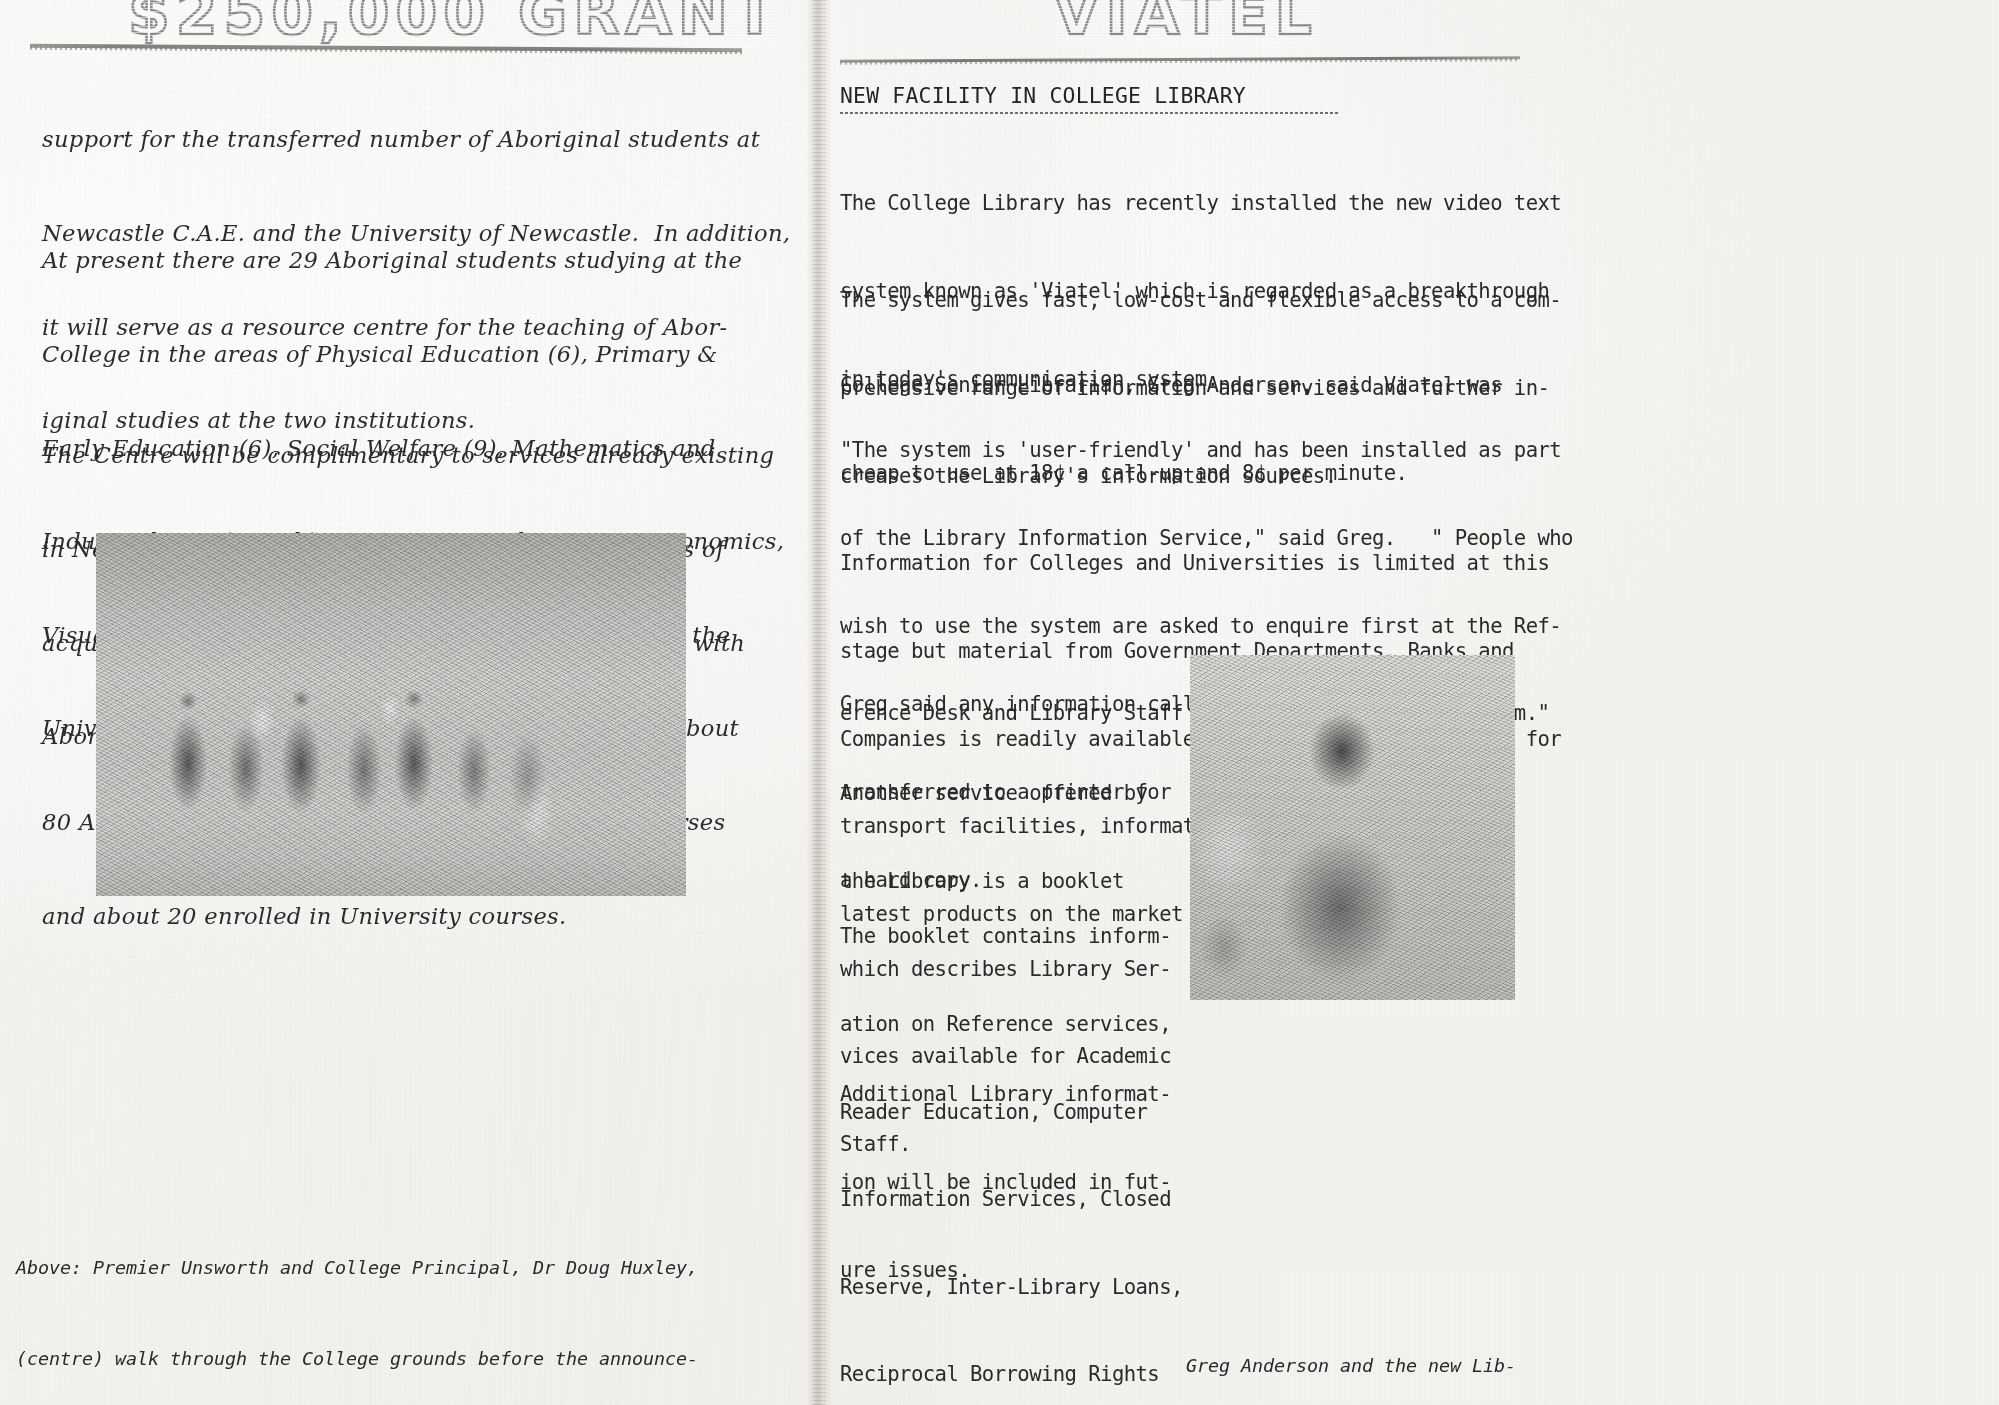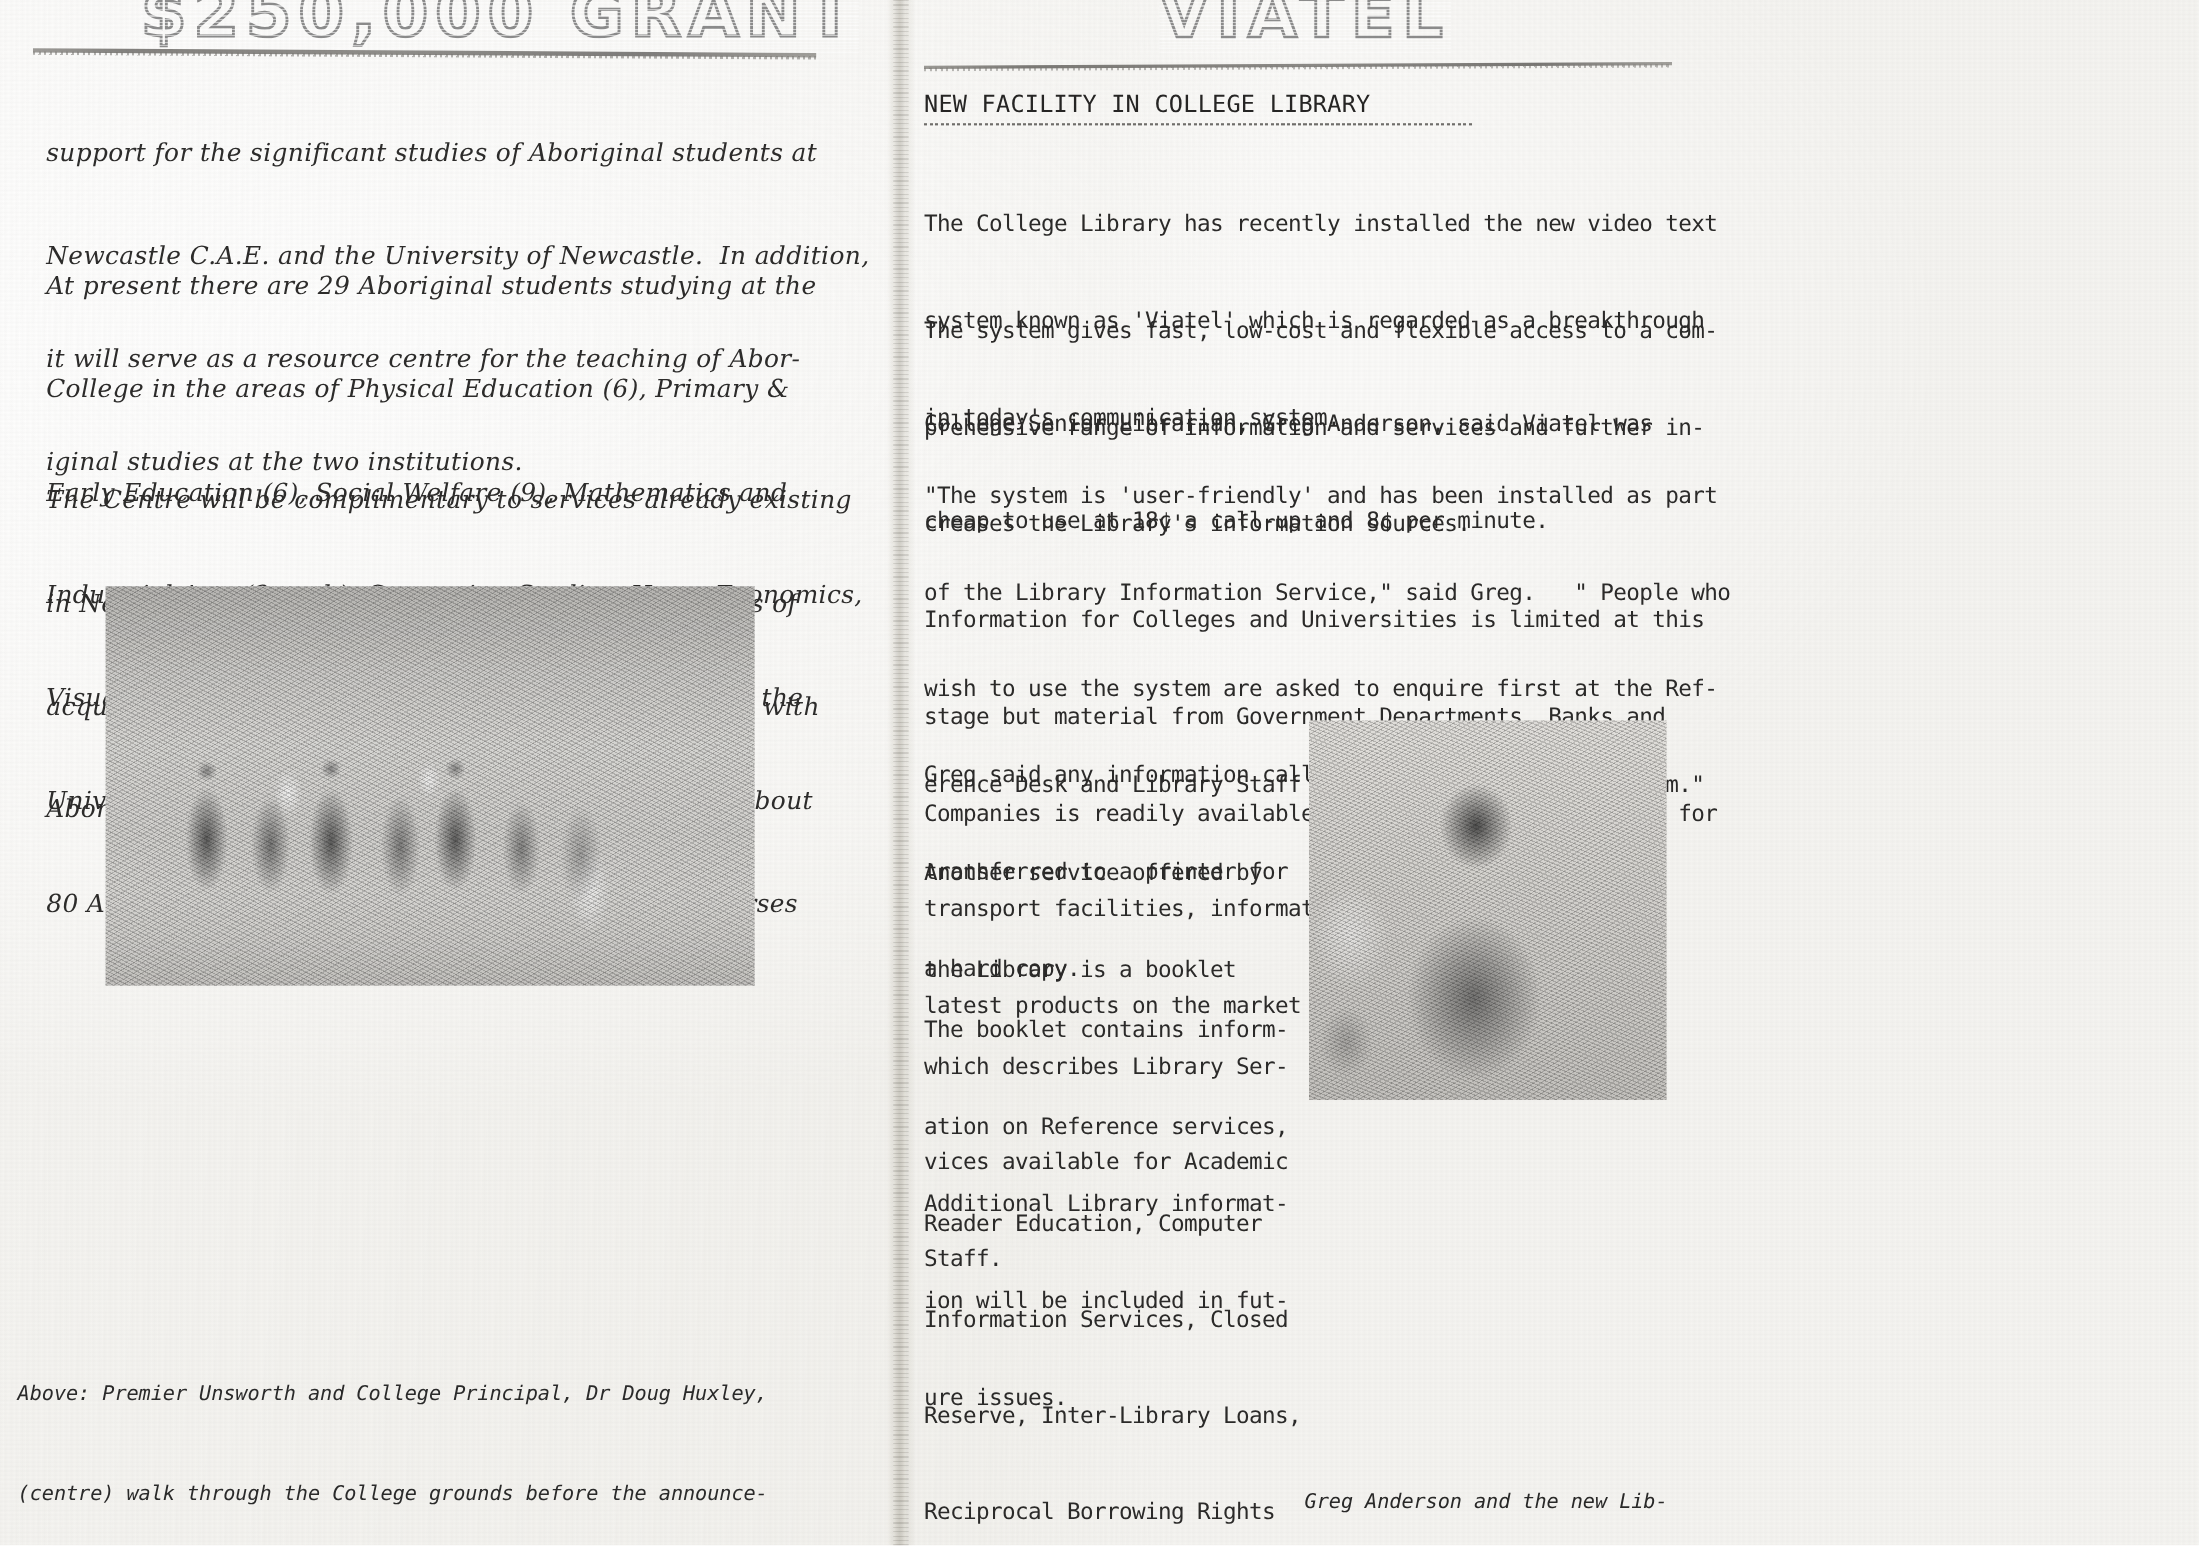--- a/index.html
+++ b/index.html
@@ -248,34 +248,35 @@
 <body>
 
 <div id="left-page">
 
   <div id="grant-head" class="display-head">$250,000 GRANT</div>
 
   <div id="grant-rule"></div>
   <div id="grant-rule-fuzz"></div>
 
   <div id="l-p1" class="script">
-    <span class="ln">support for the significant studies of Aboriginal students at</span>
+    <span class="ln">support for the transferred number of Aboriginal students at</span>
     <span class="ln">Newcastle C.A.E. and the University of Newcastle.  In addition,</span>
     <span class="ln">it will serve as a resource centre for the teaching of Abor-</span>
     <span class="ln">iginal studies at the two institutions.</span>
   </div>
 
   <div id="l-p2" class="script">
     <span class="ln">At present there are 29 Aboriginal students studying at the</span>
     <span class="ln">College in the areas of Physical Education (6), Primary &amp;</span>
     <span class="ln">Early Education (6), Social Welfare (9), Mathematics and</span>
     <span class="ln">Industrial Arts (2 each), Computing Studies, Home Economics,</span>
     <span class="ln">Visual Arts and Nursing  (1 each) and nine studying at the</span>
     <span class="ln">University of Newcastle.  It's estimated that by 1988 about</span>
     <span class="ln">80 Aboriginal students will be enrolled in College courses</span>
+    <span class="ln">and about 20 enrolled in University courses.</span>
   </div>
 
   <div id="l-p3" class="script">
     <span class="ln">The Centre will be complimentary to services already existing</span>
     <span class="ln">in Newcastle for Aboriginal people and will be a means of</span>
     <span class="ln">acquainting the non-Aboriginal residents of Newcastle with</span>
     <span class="ln">Aboriginal culture and values.</span>
   </div>
 
   <div id="grant-photo">

